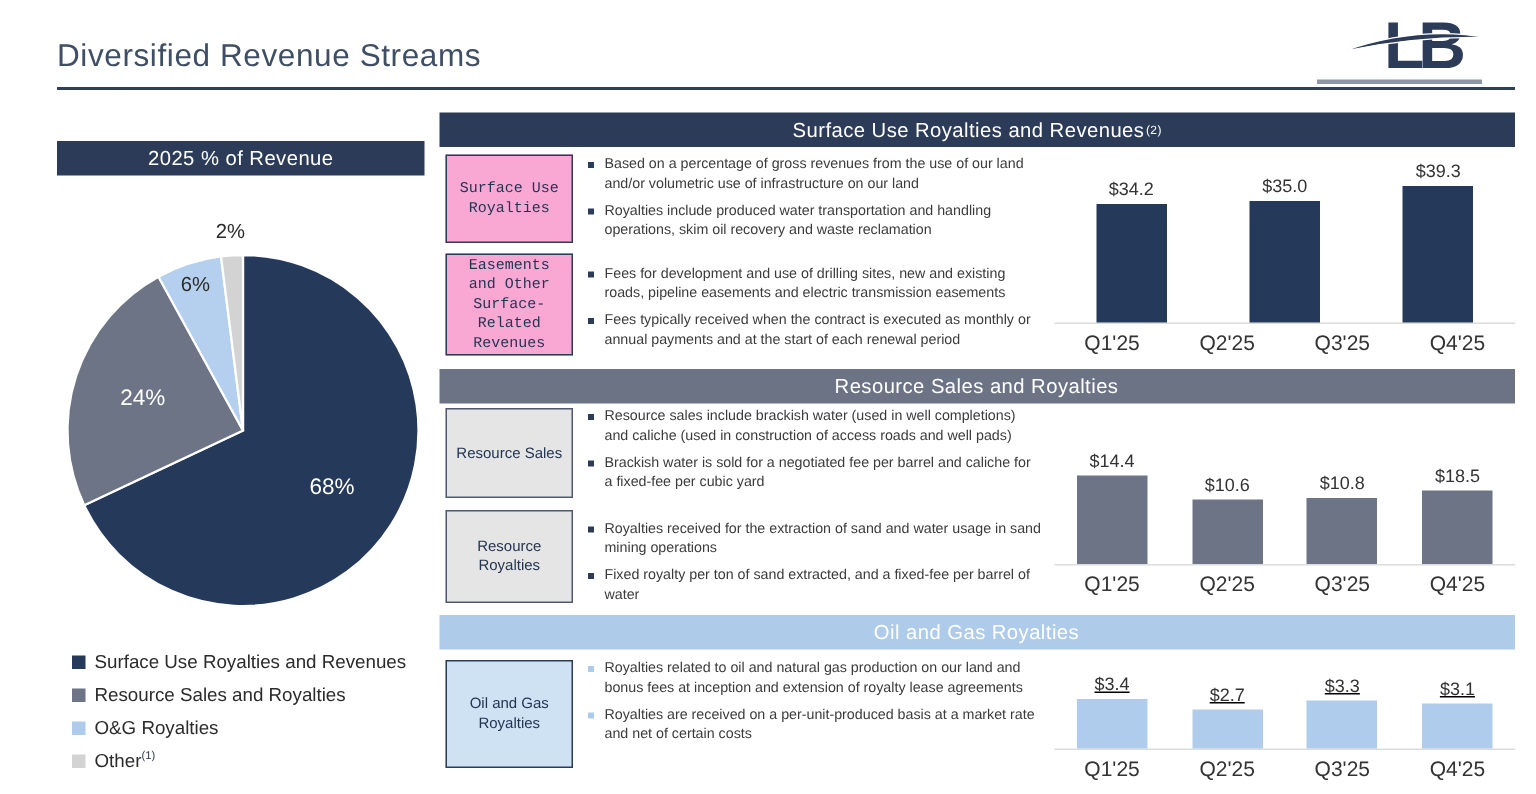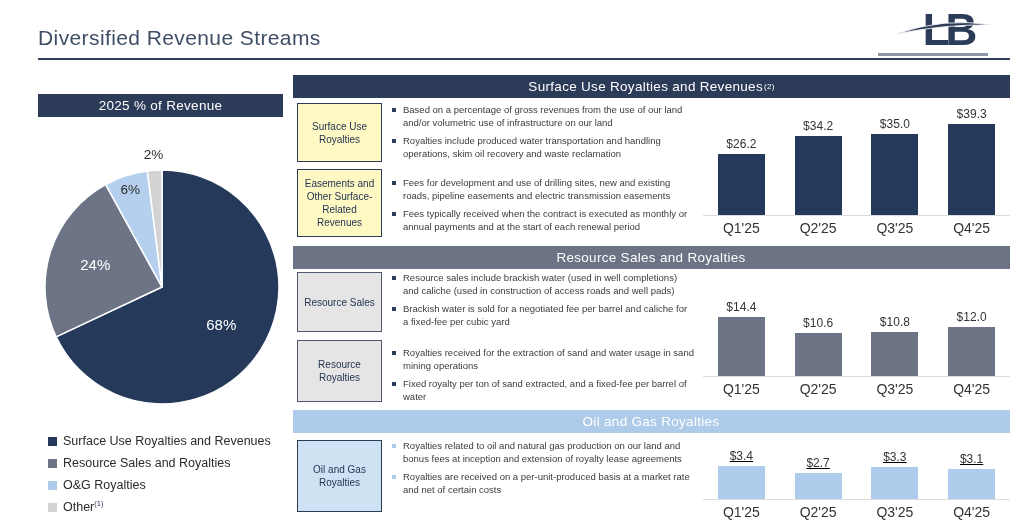--- a/index.html
+++ b/index.html
@@ -26,21 +26,21 @@
   .hdr-left   { left:38px;  top:75px;  width:245px; background:#2C3B58;margin-top:19px; }
   .hdr-s1     { left:293px; top:75px;  width:717px; background:#2C3B58; }
   .hdr-s2     { left:293px; top:246px; width:717px; background:#6B7385; }
   .hdr-s3     { left:293px; top:410px; width:717px; background:#AECBE9; }
 
   
   .lbox {
     position:absolute; left:297px; width:85px; display:flex; align-items:center; justify-content:center;
     text-align:center; font-size:10px; line-height:1.3; color:#243553; padding:3px;
   }
-  .lbox.s1 { background:#fef9c3; border:1.5px solid #2C3B58; }
+  .lbox.s1 { background:#f9a8d4; border:1.5px solid #2C3B58;font-family:Liberation Mono, monospace; }
   .lbox.s2 { background:#e5e5e5; border:1.5px solid #4E5870; }
   .lbox.s3 { background:#CFE2F4; border:1.5px solid #2C3B58; }
 
   
   .bullets { position:absolute; left:392px; width:302px; }
   .bullet { display:flex; gap:7px; margin-bottom:6px; }
   .bullet .mk { flex:0 0 4px; width:4px; height:4px; margin-top:4px; }
   .mk.s1, .mk.s2 { background:#2C3B58; }
   .mk.s3 { background:#AFCBEB; }
   .bullet .tx { font-size:9.5px; line-height:1.32; color:#3B3B3B; }
@@ -138,24 +138,20 @@
         <span class="tx">Fees for development and use of drilling sites, new and existing roads, pipeline easements and electric transmission easements</span>
       </div>
     <div class="bullet">
         <span class="mk s1"></span>
         <span class="tx">Fees typically received when the contract is executed as monthly or annual payments and at the start of each renewal period</span>
       </div>
   </div>
   <div class="chart" style="top:104px;">
       <div class="bars-row" style="height: 112px;">
         <div class="bar-col">
-          <div class="bar-value">$26.2</div>
-          <div class="bar" style="height: 61px; background: rgb(37, 57, 91);"></div>
-        </div>
-        <div class="bar-col">
           <div class="bar-value">$34.2</div>
           <div class="bar" style="height: 79px; background: rgb(37, 57, 91);"></div>
         </div>
         <div class="bar-col">
           <div class="bar-value">$35.0</div>
           <div class="bar" style="height: 81px; background: rgb(37, 57, 91);"></div>
         </div>
         <div class="bar-col">
           <div class="bar-value">$39.3</div>
           <div class="bar" style="height: 91px; background: rgb(37, 57, 91);"></div>
@@ -207,21 +203,21 @@
         </div>
         <div class="bar-col">
           <div class="bar-value">$10.6</div>
           <div class="bar" style="height: 43px; background: rgb(108, 116, 134);"></div>
         </div>
         <div class="bar-col">
           <div class="bar-value">$10.8</div>
           <div class="bar" style="height: 44px; background: rgb(108, 116, 134);"></div>
         </div>
         <div class="bar-col">
-          <div class="bar-value">$12.0</div>
+          <div class="bar-value">$18.5</div>
           <div class="bar" style="height: 49px; background: rgb(108, 116, 134);"></div>
         </div>
       </div>
       <div class="cats-row">
         <div class="bar-cat">Q1'25</div>
         <div class="bar-cat">Q2'25</div>
         <div class="bar-cat">Q3'25</div>
         <div class="bar-cat">Q4'25</div>
       </div>
     </div>

